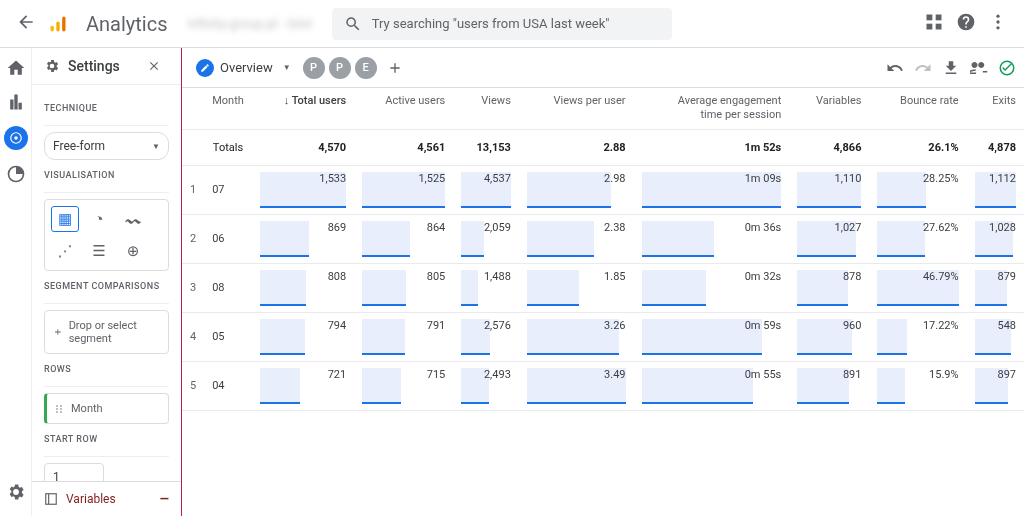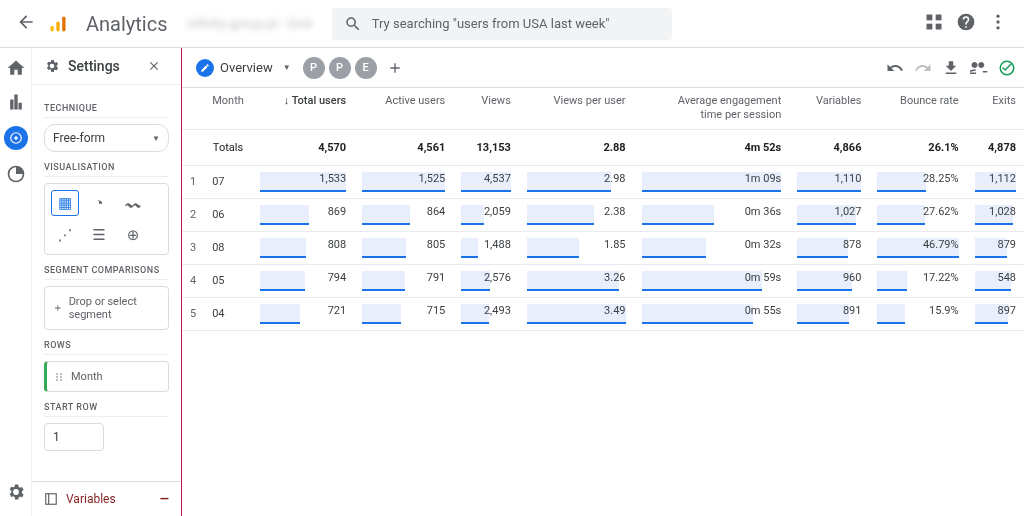--- a/index.html
+++ b/index.html
@@ -19,21 +19,21 @@
 .nav-rail { width: 32px; display: flex; flex-direction: column; align-items: center; padding-top: 10px; gap: 14px; border-right: 1px solid #eee; position: relative; }
 .nav-icon { width: 20px; height: 20px; fill: #5f6368; cursor: pointer; display: flex; align-items: center; justify-content: center; }
 .nav-icon.active { width: 24px; height: 24px; border-radius: 50%; background: #1a73e8; }
 .nav-icon.active svg { fill: #fff; }
 .nav-bottom { margin-top: auto; margin-bottom: 14px; }
 .settings-panel { width: 150px; border-right: 1px solid #be185d; display: flex; flex-direction: column; overflow-y: auto; }
 .panel-header { display: flex; align-items: center; padding: 10px 12px; border-bottom: 1px solid #eee; font-size: 14px; font-weight: 500; color: #3c4043; }
 .panel-header svg { width: 16px; height: 16px; margin-right: 8px; fill: #5f6368; }
 .panel-header .close { margin-left: auto; width: 14px; height: 14px; cursor: pointer; }
 .panel-body { padding: 8px 12px 12px 12px; flex: 1; overflow-y: auto; }
-.section-label { font-size: 9px; text-transform: uppercase; letter-spacing: 0.5px; color: #5f6368; margin-top: 10px; margin-bottom: 6px; font-weight: 500; border-bottom: 1px solid #eee; padding-bottom: 4px; }
+.section-label { font-size: 9px; text-transform: uppercase; letter-spacing: 0.5px; color: #5f6368; margin-top: 10px; margin-bottom: 6px; font-weight: 500; border-bottom: 1px solid #eee; padding-bottom: 12px; }
 .select-box { border: 1px solid #dadce0; border-radius: 11px; padding: 6px 8px; font-size: 12px; color: #3c4043; display: flex; align-items: center; cursor: pointer; }
 .select-box .arrow { margin-left: auto; font-size: 8px; color: #5f6368; }
 .vis-grid { display: flex; flex-wrap: wrap; gap: 6px; border: 1px solid #dadce0; border-radius: 4px; padding: 6px; }
 .vis-item { width: 28px; height: 26px; border: 1px solid transparent; border-radius: 3px; display: flex; align-items: center; justify-content: center; cursor: pointer; font-size: 15px; color: #5f6368; }
 .vis-item.active { border-color: #1a73e8; color: #1a73e8; }
 .chip-box { border: 1px solid #dadce0; border-radius: 4px; padding: 8px; font-size: 11px; color: #5f6368; display: flex; align-items: center; gap: 6px; cursor: pointer; margin-bottom: 6px;}
 .chip-box.dim { border-left: 3px solid #34a853; padding-left: 6px; }
 .chip-box.dim-dashed { border-left: 3px dashed #34a853; padding-left: 6px; }
 .chip-box svg { width: 12px; height: 12px; fill: #5f6368; }
 .input-box { border: 1px solid #dadce0; border-radius: 4px; padding: 6px 8px; font-size: 12px; width: 60px; }
@@ -51,21 +51,21 @@
 .toolbar-icon { width: 18px; height: 18px; fill: #5f6368; cursor: pointer; color: #5f6368; }
 .toolbar-icon.green svg { fill: #0f9d58; }
 .table-wrap { flex: 1; overflow: auto; }
 table { border-collapse: collapse; width: 100%; font-size: 11px; }
 th, td { text-align: right; padding: 6px 8px; border-bottom: 1px solid #e8eaed; white-space: nowrap; }
 th { font-weight: 400; color: #5f6368; height: 34px; vertical-align: top; line-height: 1.3; }
 th.sortcol { font-weight: 500; color: #3c4043; }
 td.idx { width: 20px; text-align: center; color: #5f6368; }
 td.month { text-align: left; width: 40px; }
 tr.totals td { font-weight: 700; color: #202124; height: 36px; }
-.cell { position: relative; height: 20px; }
+.cell { position: relative; height: 36px; }
 .cell .bar { position: absolute; left: 0; top: 0; bottom: 0; background: #e8eefc; border-bottom: 2px solid #1a73e8; }
 .cell .val { position: relative; z-index: 1; }
 </style>
 </head>
 <body>
 
 <div class="header">
   <span style="cursor:pointer">
     <svg class="header-icon" viewBox="0 0 24 24">
         <path d="M20 11H7.83l5.59-5.59L12 4l-8 8 8 8 1.41-1.41L7.83 13H20z"></path>
@@ -255,21 +255,21 @@
             </tr>
           </thead>
         <tbody id="tbody">
             <tr class="totals">
               <td></td>
               <td style="text-align:center;font-weight:400">Totals</td>
               <td>4,570</td>
               <td>4,561</td>
               <td>13,153</td>
               <td>2.88</td>
-              <td>4m 52s</td>
+              <td>1m 52s</td>
               <td>4,866</td>
               <td>26.1%</td>
               <td>4,878</td>
             </tr>
             <tr>
               <td class="idx">1</td>
               <td class="month">07</td>
               <td>
                 <div class="cell"><div class="bar" style="width:100%"></div><span class="val">1,533</span></div>
               </td>

